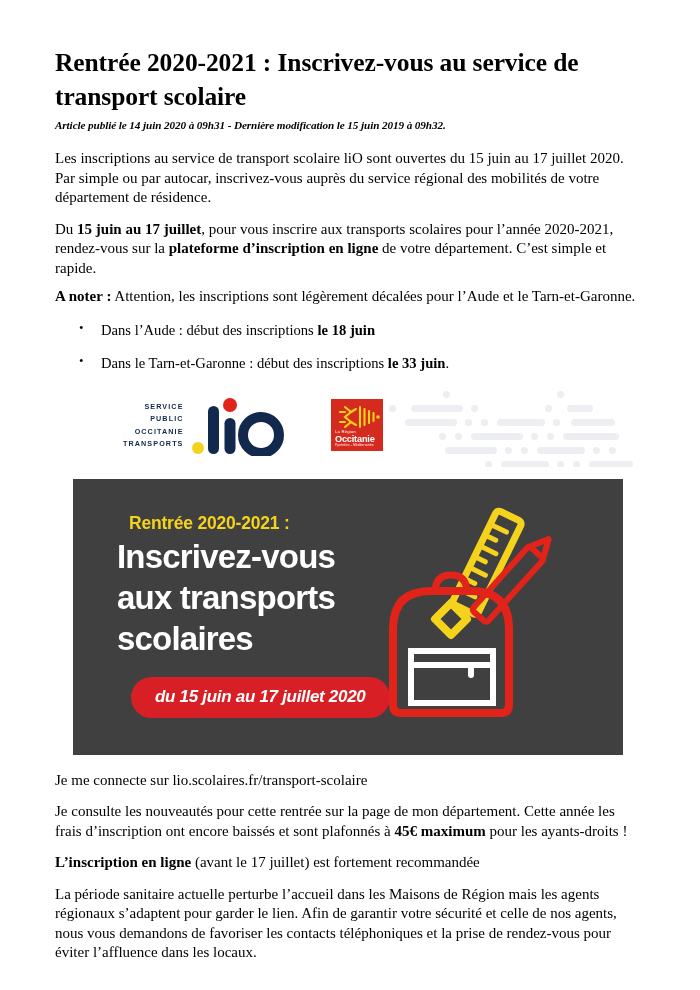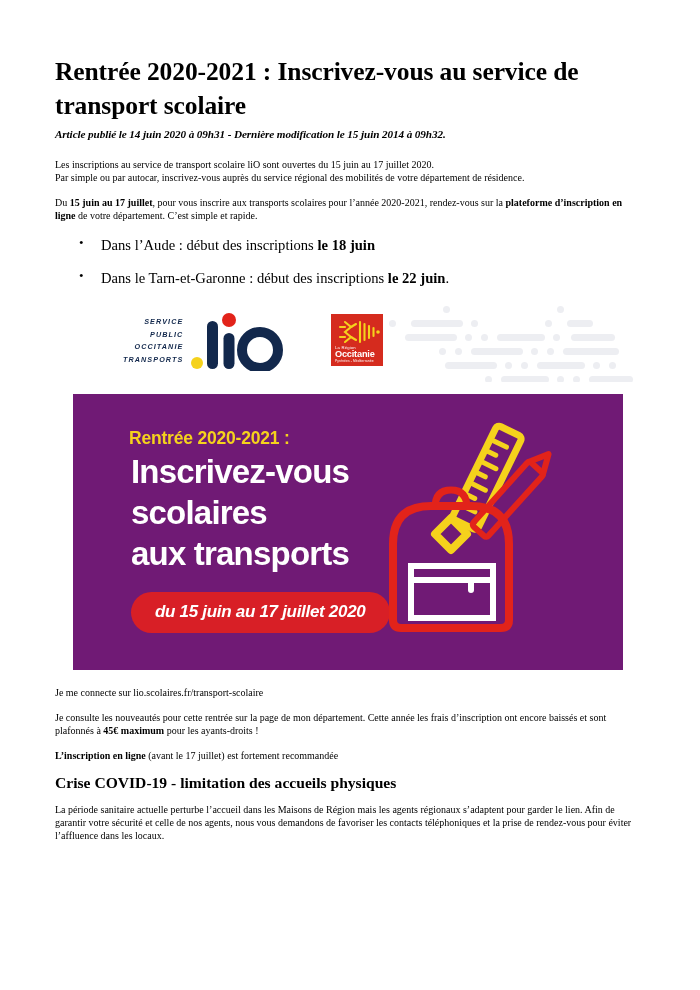--- a/index.html
+++ b/index.html
@@ -13,21 +13,20 @@
     font-family: "Liberation Serif", "DejaVu Serif", serif;
     color: #000000;
     overflow: hidden;
   }
   .page {
     position: relative;
     width: 700px;
     height: 800px;
     box-sizing: border-box;
     padding: 46px 42px 0 55px;
-    margin-top: 9px;
   }
 
   
   .article-title {
     font-family: "Liberation Serif", "DejaVu Serif", serif;
     font-size: 25.5px;
     font-weight: bold;
     line-height: 1.32;
     letter-spacing: -0.1px;
     margin: 0 0 6px 0;
@@ -36,21 +35,21 @@
   .byline {
     font-size: 11.2px;
     font-style: italic;
     font-weight: bold;
     margin: 0 0 18px 0;
     letter-spacing: -0.1px;
   }
 
   
   .para {
-    font-size: 10px;
+    font-size: 15px;
     line-height: 1.30;
     margin: 0 0 12px 0;
     text-align: left;
     max-width: 588px;
   }
   .para.tight { margin-bottom: 9px; }
   b, strong { font-weight: bold; }
 
   .bullets {
     margin: 14px 0 16px 0;
@@ -83,21 +82,20 @@
     height: 78px;
     margin: 10px 0 12px 0;
   }
   .lio-logo {
     position: absolute;
     left: 68px;
     top: 6px;
     display: flex;
     align-items: center;
     height: 62px;
-    font-style: italic;
   }
   .lio-words {
     text-align: right;
     font-family: "Liberation Sans", "DejaVu Sans", sans-serif;
     font-size: 7.2px;
     font-weight: bold;
     letter-spacing: 1.1px;
     line-height: 1.75;
     color: #12284c;
     padding-right: 7px;
@@ -141,36 +139,36 @@
     border-radius: 6px;
     height: 7px;
   }
 
   
   .banner {
     position: relative;
     width: 550px;
     height: 276px;
     margin: 0 0 16px 18px;
-    background: #701a75;
+    background: #404040;
     overflow: hidden;
   }
   .banner-kicker {
     position: absolute;
     left: 56px;
     top: 34px;
     color: #f5d21c;
     font-family: "Liberation Sans", "DejaVu Sans", sans-serif;
     font-size: 17.5px;
     font-weight: bold;
     letter-spacing: -0.2px;
   }
   .banner-headline {
     position: absolute;
-    left: 58px;
+    left: 44px;
     top: 58px;
     color: #ffffff;
     font-family: "Liberation Sans", "DejaVu Sans", sans-serif;
     font-size: 33px;
     font-weight: bold;
     line-height: 1.24;
     letter-spacing: -0.8px;
   }
   .banner-pill {
     position: absolute;
@@ -193,33 +191,34 @@
     width: 230px;
     height: 215px;
   }
 </style>
 </head>
 <body>
 
 <div class="page">
 
   <h1 class="article-title">Rentrée 2020-2021 : Inscrivez-vous au service de transport scolaire</h1>
-  <div class="byline">Article publié le 14 juin 2020 à 09h31 - Dernière modification le 15 juin 2014 à 09h32.</div>
+  <div class="byline">Article publié le 14 juin 2020 à 09h31 - Dernière modification le 15 juin 2019 à 09h32.</div>
 
   <p class="para">
     <span>Les inscriptions au service de transport scolaire liO sont ouvertes du 15 juin au 17 juillet 2020.</span><br>
     <span>Par simple ou par autocar, inscrivez-vous auprès du service régional des mobilités de votre département de résidence.</span>
   </p>
 
   <p class="para tight"><span>Du </span><b>15 juin au 17 juillet</b><span>, pour vous inscrire aux transports scolaires pour l’année 2020-2021, rendez-vous sur la </span><b>plateforme d’inscription en ligne</b><span> de votre département. C’est simple et rapide.</span></p>
 
+  <p class="para"><b>A noter :</b><span> Attention, les inscriptions sont légèrement décalées pour l’Aude et le Tarn-et-Garonne.</span></p>
 
   <ul class="bullets">
     <li><span>Dans l’Aude : début des inscriptions </span><b>le 18 juin</b><span></span></li>
-    <li><span>Dans le Tarn-et-Garonne : début des inscriptions </span><b>le 22 juin</b><span>.</span></li>
+    <li><span>Dans le Tarn-et-Garonne : début des inscriptions </span><b>le 33 juin</b><span>.</span></li>
   </ul>
 
   <div class="logo-row">
 
     <div class="lio-logo">
       <div class="lio-words">
         <div>SERVICE</div>
         <div>PUBLIC</div>
         <div>OCCITANIE</div>
         <div>TRANSPORTS</div>
@@ -288,22 +287,22 @@
       <span style="left:172px; top:72px; width:7px;"></span>
       <span style="left:188px; top:72px; width:7px;"></span>
       <span style="left:204px; top:72px; width:44px;"></span>
     </div>
   </div>
 
   <div class="banner">
     <div class="banner-kicker">Rentrée 2020-2021 :</div>
     <div class="banner-headline">
       <div>Inscrivez-vous</div>
+      <div>aux transports</div>
       <div>scolaires</div>
-      <div>aux transports</div>
     </div>
     <div class="banner-pill">du 15 juin au 17 juillet 2020</div>
 
     <div class="banner-art">
       <svg width="230" height="215" viewBox="0 0 230 215" xmlns="http://www.w3.org/2000/svg" aria-hidden="true">
 
         <g transform="rotate(26 118 70)">
           <rect x="96" y="6" width="28" height="104" rx="4" fill="none" stroke="#f5d21c" stroke-width="7"></rect>
           <g stroke="#f5d21c" stroke-width="5" stroke-linecap="round">
             <line x1="100" y1="22" x2="114" y2="22"></line>
@@ -334,17 +333,16 @@
     </div>
   </div>
 
   <p class="para">Je me connecte sur lio.scolaires.fr/transport-scolaire</p>
 
   <p class="para"><span>Je consulte les nouveautés pour cette rentrée sur la page de mon département. Cette année les frais d’inscription ont encore baissés et sont plafonnés à </span><b>45€ maximum</b><span> pour les ayants-droits !</span></p>
 
   <p class="para"><b>L’inscription en ligne</b><span> (avant le 17 juillet) est fortement recommandée</span></p>
 
 
-  <h2 class="subheading">Crise COVID-19 - limitation des accueils physiques</h2>
 
   <p class="para">La période sanitaire actuelle perturbe l’accueil dans les Maisons de Région mais les agents régionaux s’adaptent pour garder le lien. Afin de garantir votre sécurité et celle de nos agents, nous vous demandons de favoriser les contacts téléphoniques et la prise de rendez-vous pour éviter l’affluence dans les locaux.</p>
 
 </div>
 
 </body></html>

